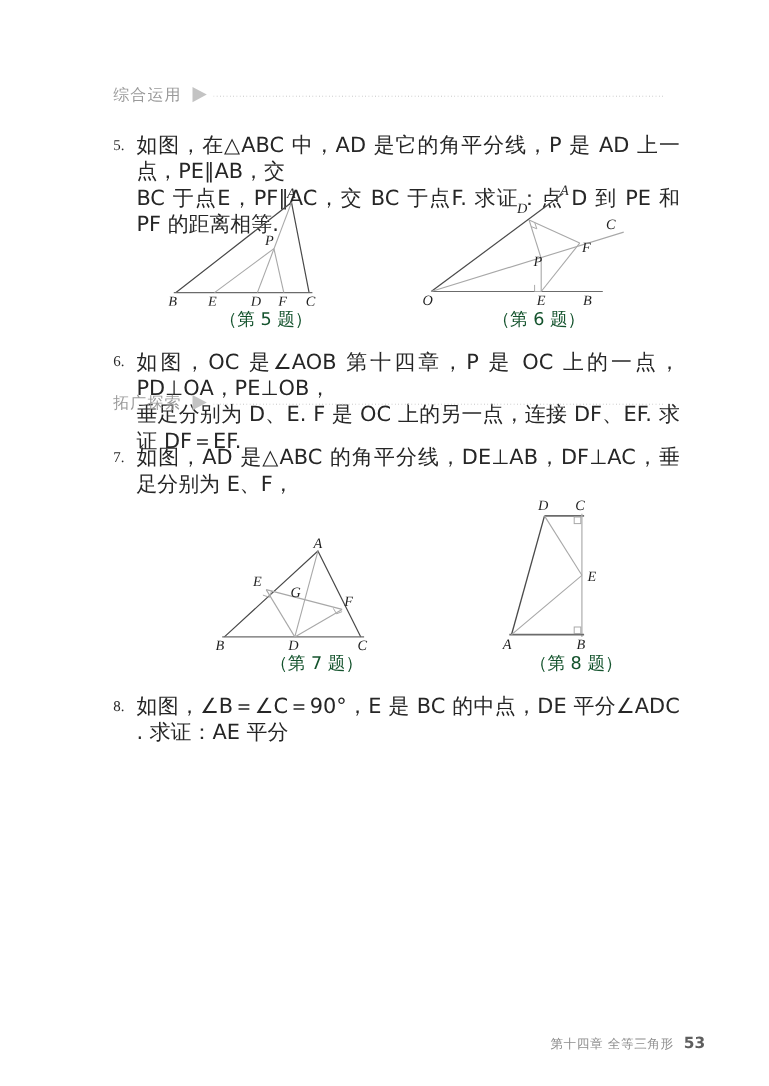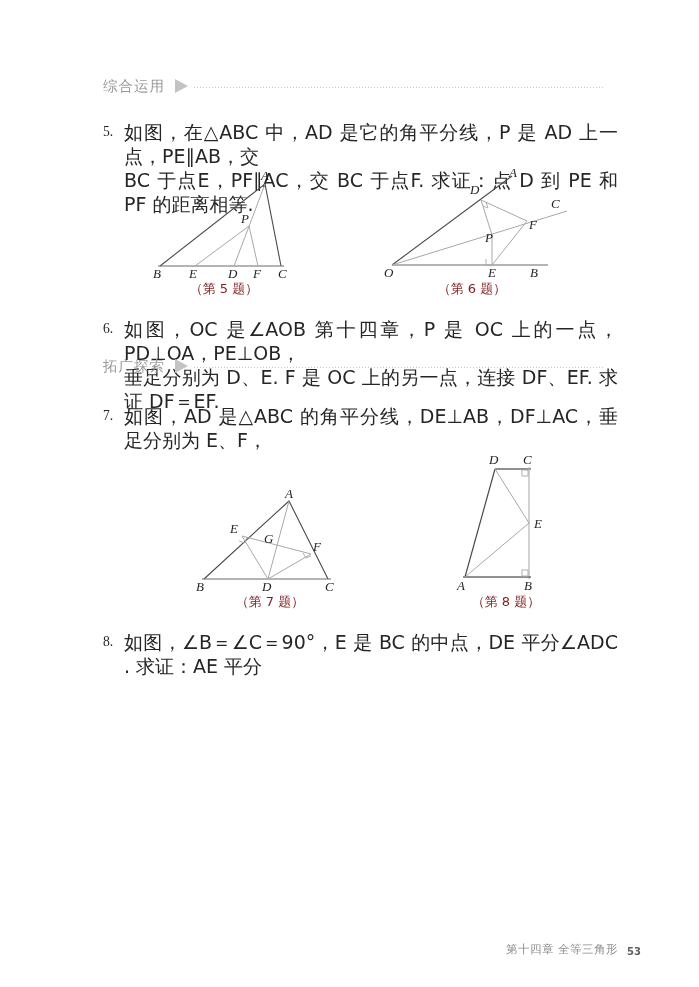--- a/index.html
+++ b/index.html
@@ -86,23 +86,23 @@
     font-size: 19px;
   }
 
   
   .figure {
     position: absolute;
   }
   .caption {
     position: absolute;
     font-family: "DejaVu Sans", "Liberation Sans", sans-serif;
-    font-size: 13px;
-    color: #7f1d1d;
-    text-align: center;
+    font-size: 16px;
+    color: #14532d;
+    text-align: right;
     white-space: nowrap;
   }
   svg text {
     font-family: "Liberation Serif", "DejaVu Serif", serif;
     font-style: italic;
     font-size: 13px;
     fill: #1f1f1f;
   }
 
   
@@ -115,21 +115,21 @@
     gap: 9px;
     color: #8d8d8d;
   }
   .footer .chap {
     font-family: "DejaVu Sans", "Liberation Sans", sans-serif;
     font-size: 11.5px;
     letter-spacing: 0.5px;
   }
   .footer .pageno {
     font-family: "DejaVu Sans", "Liberation Sans", sans-serif;
-    font-size: 10px;
+    font-size: 14px;
     font-weight: bold;
     color: #5e5e5e;
   }
 </style>
 </head>
 <body>
 
 <div class="page">
 
   <div class="section-header" style="top:74px;">

